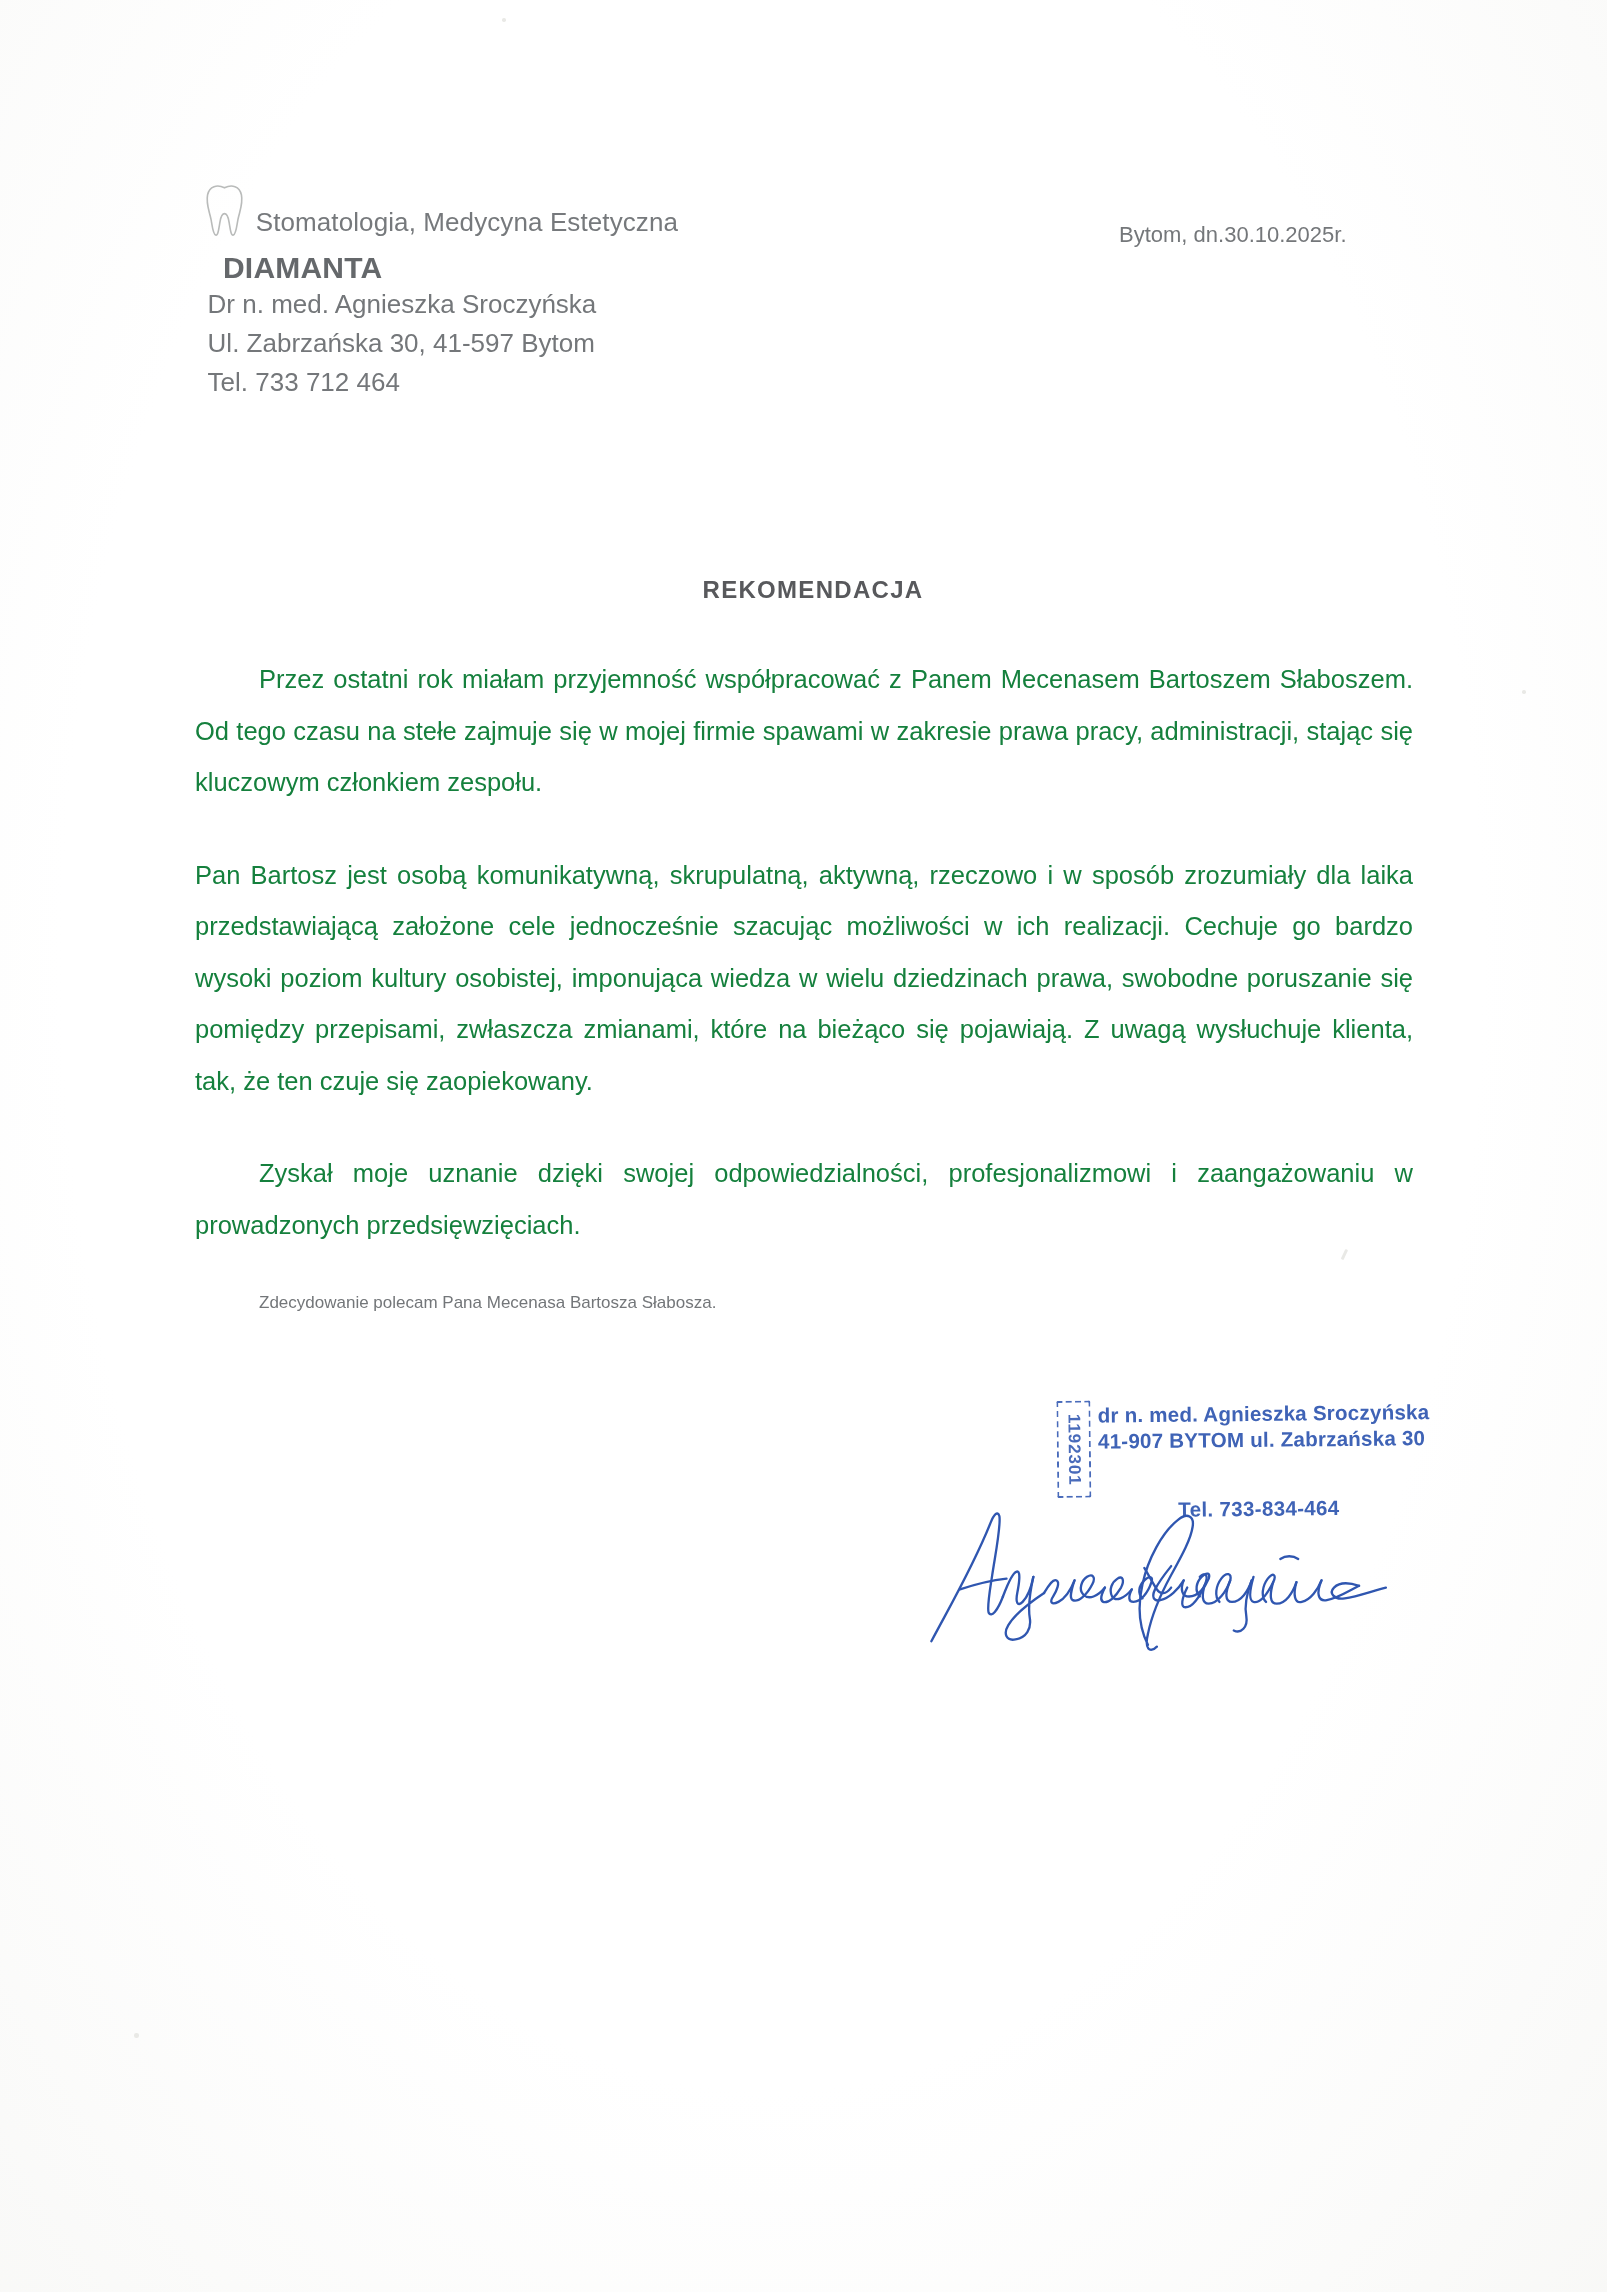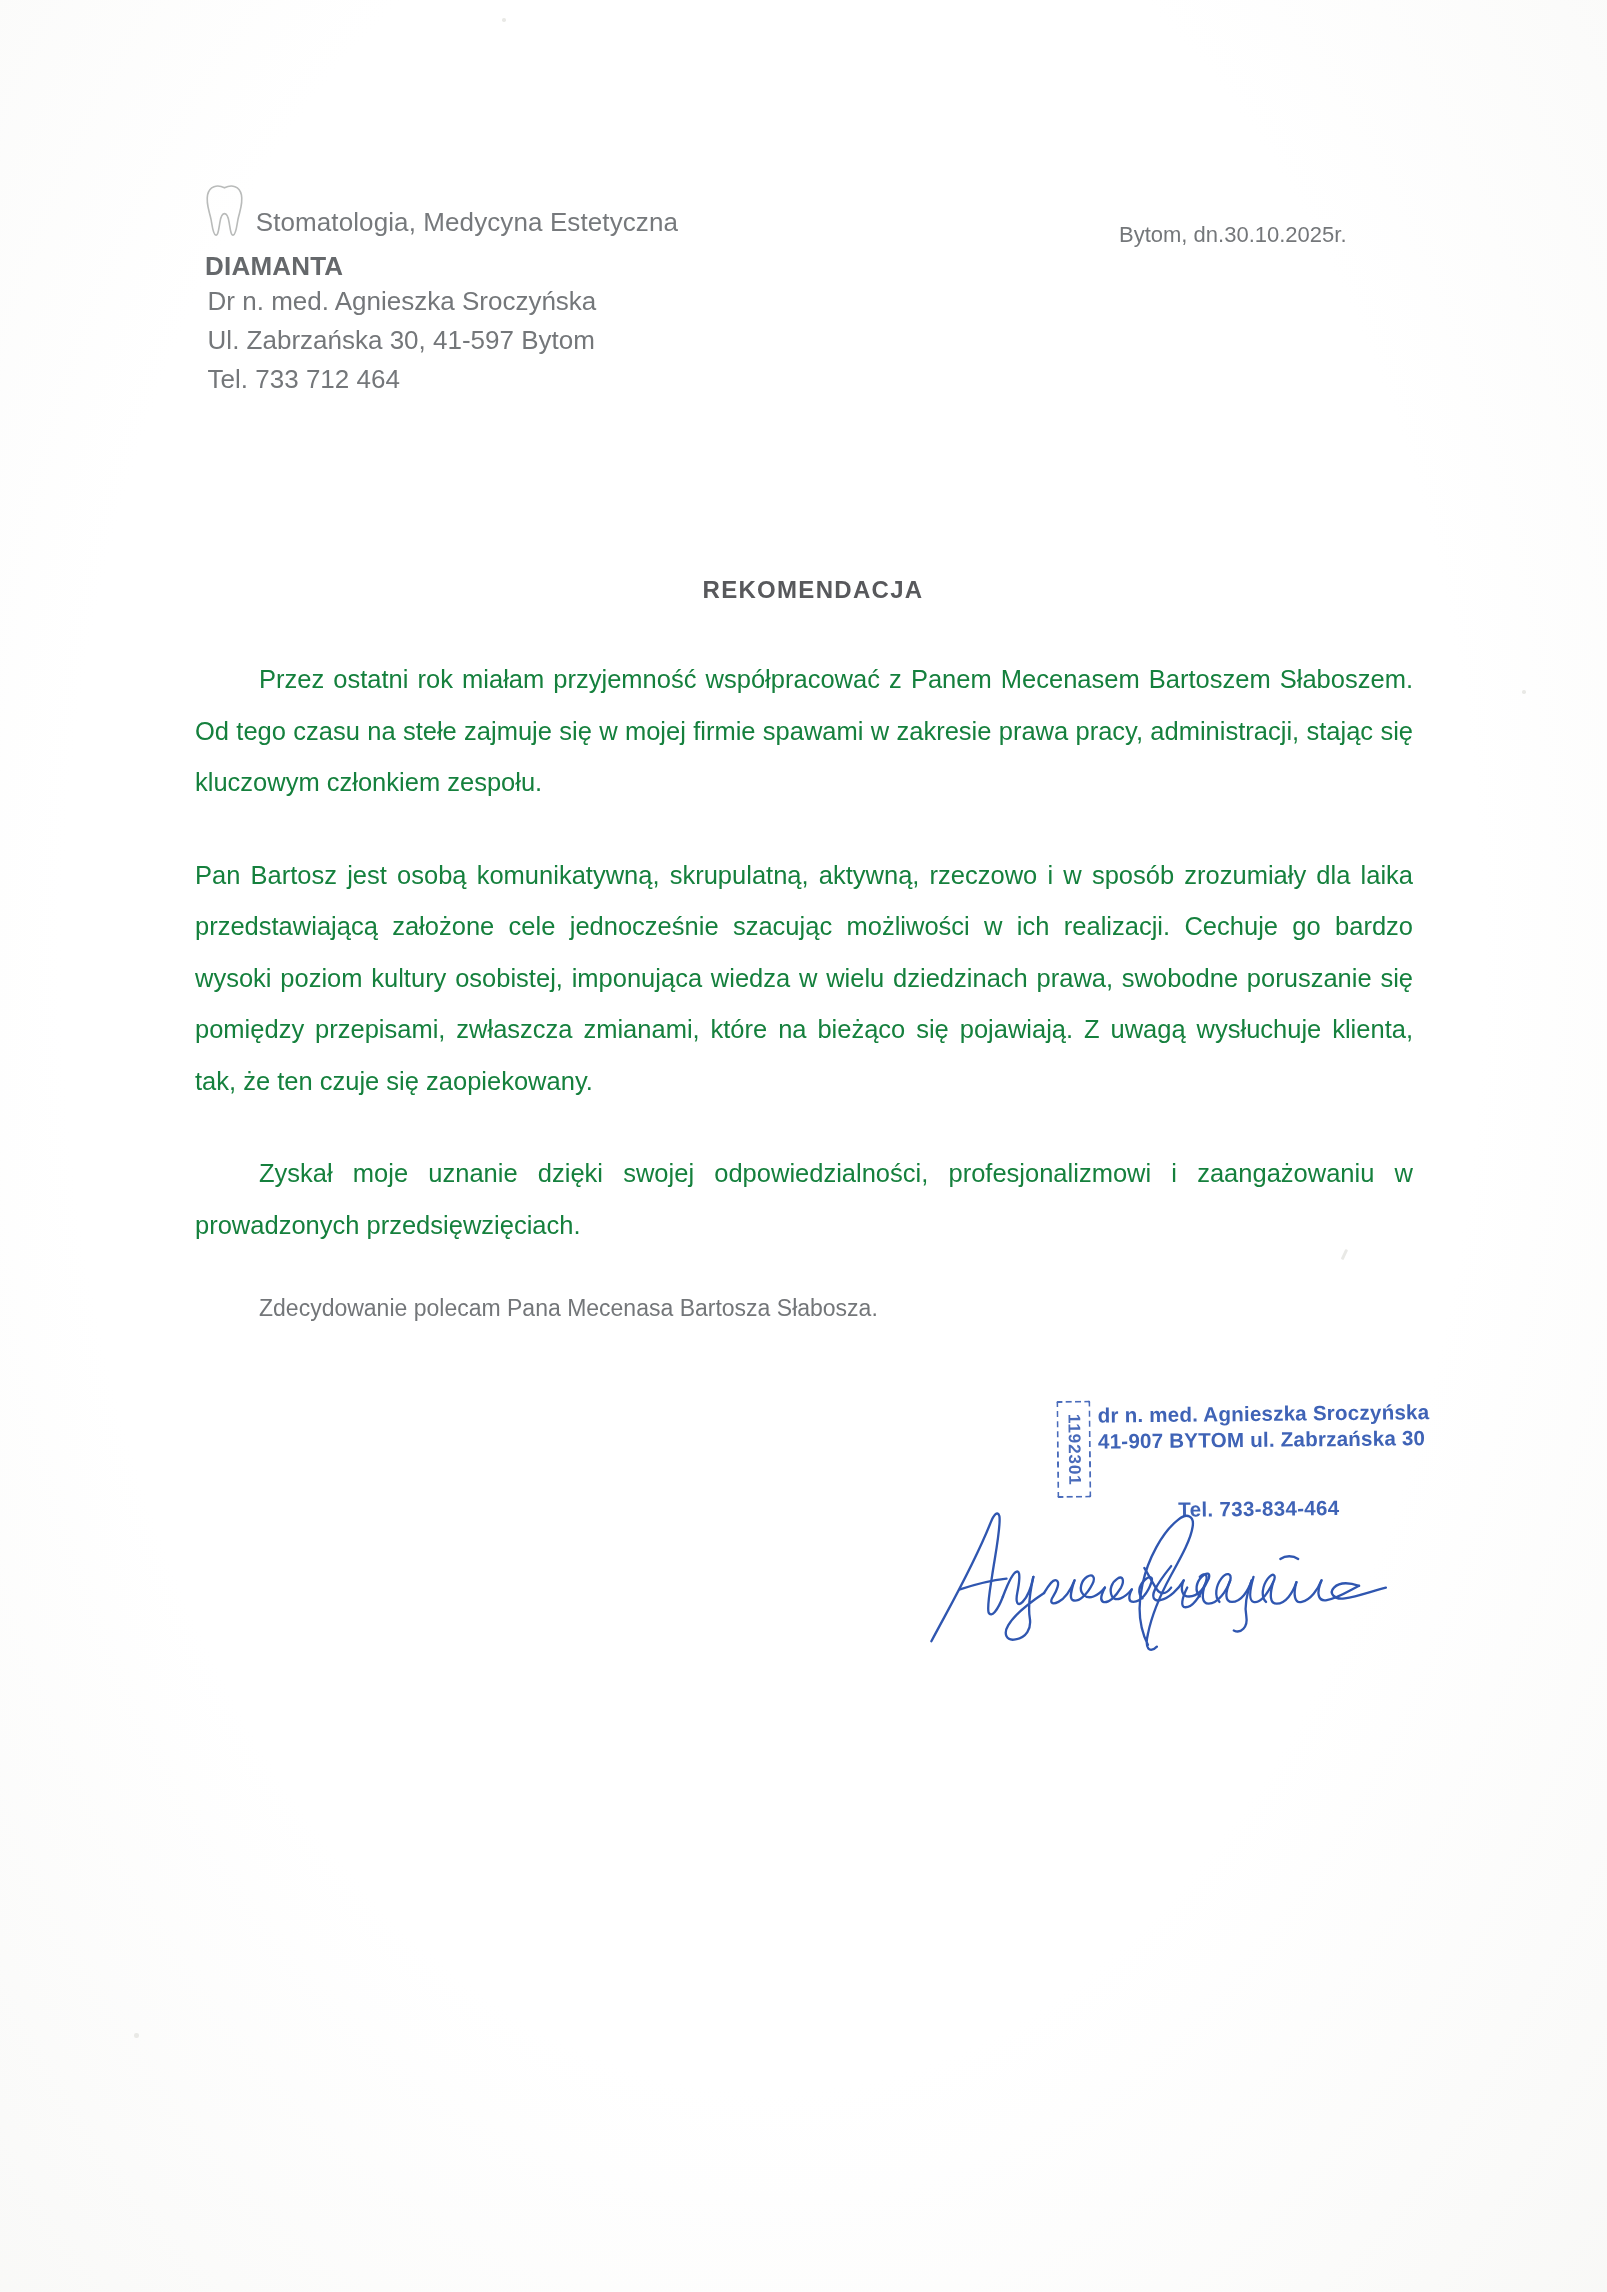--- a/index.html
+++ b/index.html
@@ -54,26 +54,26 @@
   .brand-sub {
     font-size: 26px;
     line-height: 1.1;
     color: #76797c;
     letter-spacing: 0.1px;
     white-space: nowrap;
     padding-bottom: 3.6px;
   }
 
   .brand-name {
-    font-size: 26px;
+    font-size: 30px;
     font-weight: bold;
     color: #65686b;
     letter-spacing: 0.2px;
     margin-top: 10.7px;
-    margin-left: 1px;
+    margin-left: 19px;
   }
 
   .contact-line {
     font-size: 26px;
     line-height: 1.5;
     color: #74777a;
     margin-left: 3.6px;
     white-space: nowrap;
   }
   .contact-line:first-of-type { margin-top: 9px; }
@@ -116,21 +116,21 @@
     line-height: 2.02;
     text-align: justify;
     text-justify: inter-word;
     color: #15803d;
     margin: 0 0 41px 0;
   }
   .para.indented { text-indent: 64px; }
   .para.tight { margin-bottom: 36px; }
 
   .closing {
-    font-size: 23px;
+    font-size: 17px;
     line-height: 1.9;
     color: #737679;
     margin: 0;
     text-indent: 64px;
   }
 
   
   .stamp {
     position: absolute;
     left: 1057px;

